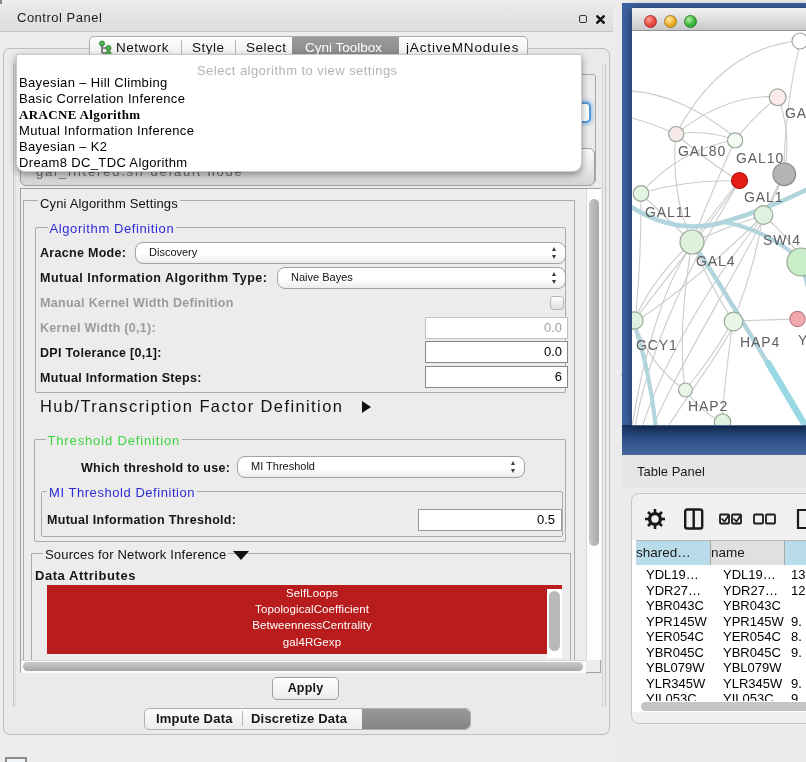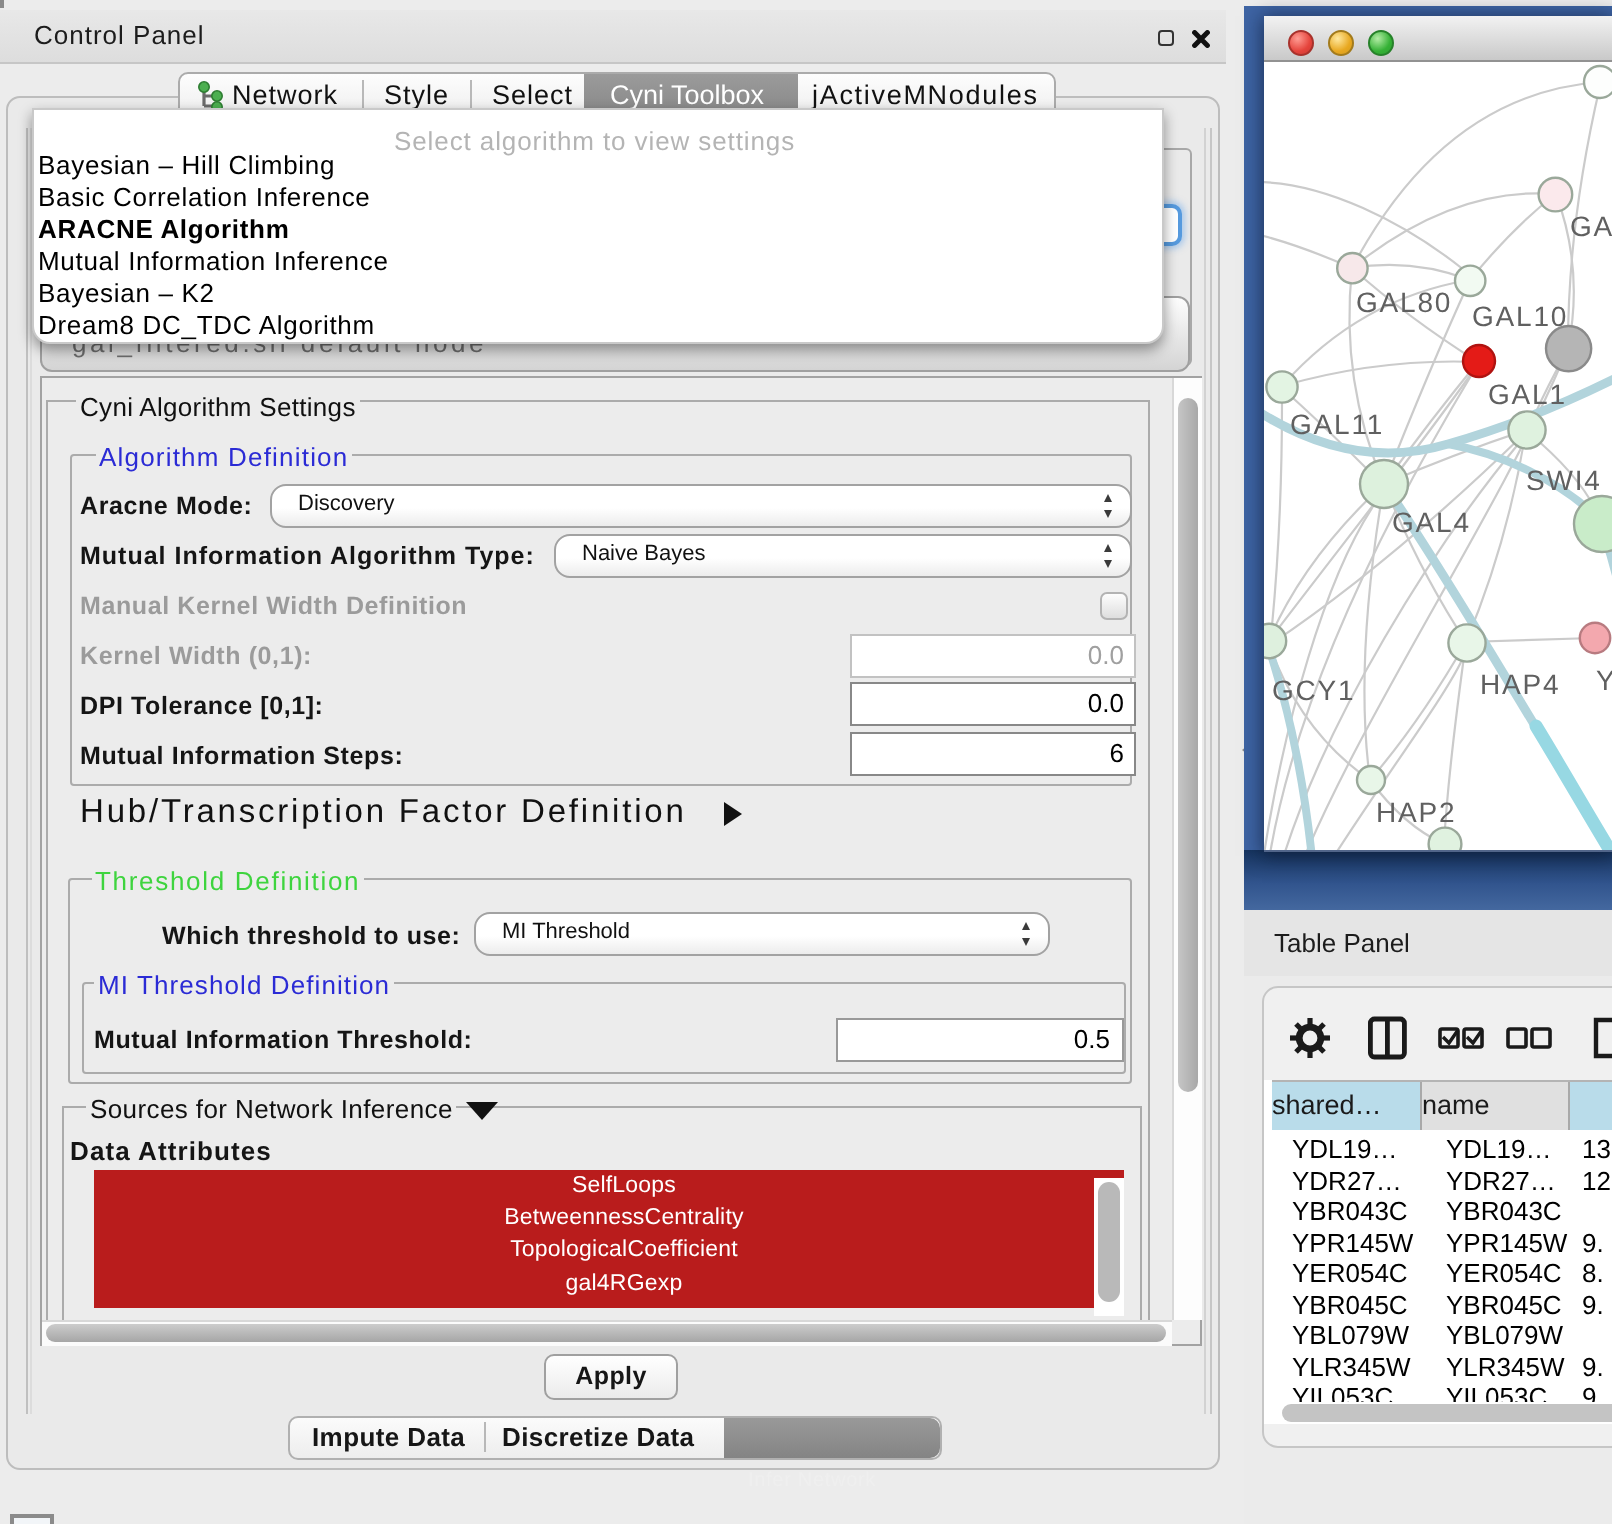--- a/index.html
+++ b/index.html
@@ -176,22 +176,22 @@
     <span class="lbl13" style="left:26px;top:324px;">Mutual Information Threshold:</span>
     <div class="field" style="left:397px;top:320px;width:136px;height:20px;border:1px solid #999;color:#000;padding-right:6px;line-height:20px;">0.5</div>
 
     <div class="grp" style="left:10px;top:364px;width:540px;height:109px;border-bottom:none;border-radius:0;">
       <span class="gt" style="color:#111;left:11px;letter-spacing:0.2px;">Sources for Network Inference</span>
     </div>
     <div class="abs" style="left:212px;top:362px;width:0;height:0;border:8px solid transparent;border-top:9px solid #111;"></div>
     <span class="lbl13" style="left:14px;top:379px;font-size:13px;letter-spacing:0.55px;">Data Attributes</span>
     <div class="abs" id="attrlist">
       <div>SelfLoops</div>
+      <div>TopologicalCoefficient</div>
       <div>BetweennessCentrality</div>
-      <div>TopologicalCoefficient</div>
       <div>gal4RGexp</div>
     </div>
     <div class="abs" id="listsb">
         <div class="thumb"></div>
       </div>
     <div class="abs" id="vsb">
         <div class="thumb"></div>
       </div>
     <div class="abs" id="hsb">
         <div class="thumb"></div>
@@ -206,21 +206,21 @@
     <span class="lbl" style="left:106px">Discretize Data</span>
     <div id="bseltab">
         <span>Infer Network</span>
       </div>
   </div>
 
   <div class="abs" id="popup">
     <span class="hint">Select algorithm to view settings</span>
     <span class="it" style="top:20px;">Bayesian – Hill Climbing</span>
     <span class="it" style="top:36px;">Basic Correlation Inference</span>
-    <span class="it b" style="top:52px;">ARACNE Algorithm</span>
+    <span class="it b" style="top:52px;font-family:Liberation Serif, serif;">ARACNE Algorithm</span>
     <span class="it" style="top:68px;">Mutual Information Inference</span>
     <span class="it" style="top:84px;">Bayesian – K2</span>
     <span class="it" style="top:100px;">Dream8 DC_TDC Algorithm</span>
   </div>
 
   <div class="abs" id="divarrow"></div>
   <div class="abs" id="miniicon"></div>
 
   <div class="abs" id="desktop"></div>
   <div class="abs" id="winshadow"></div>

